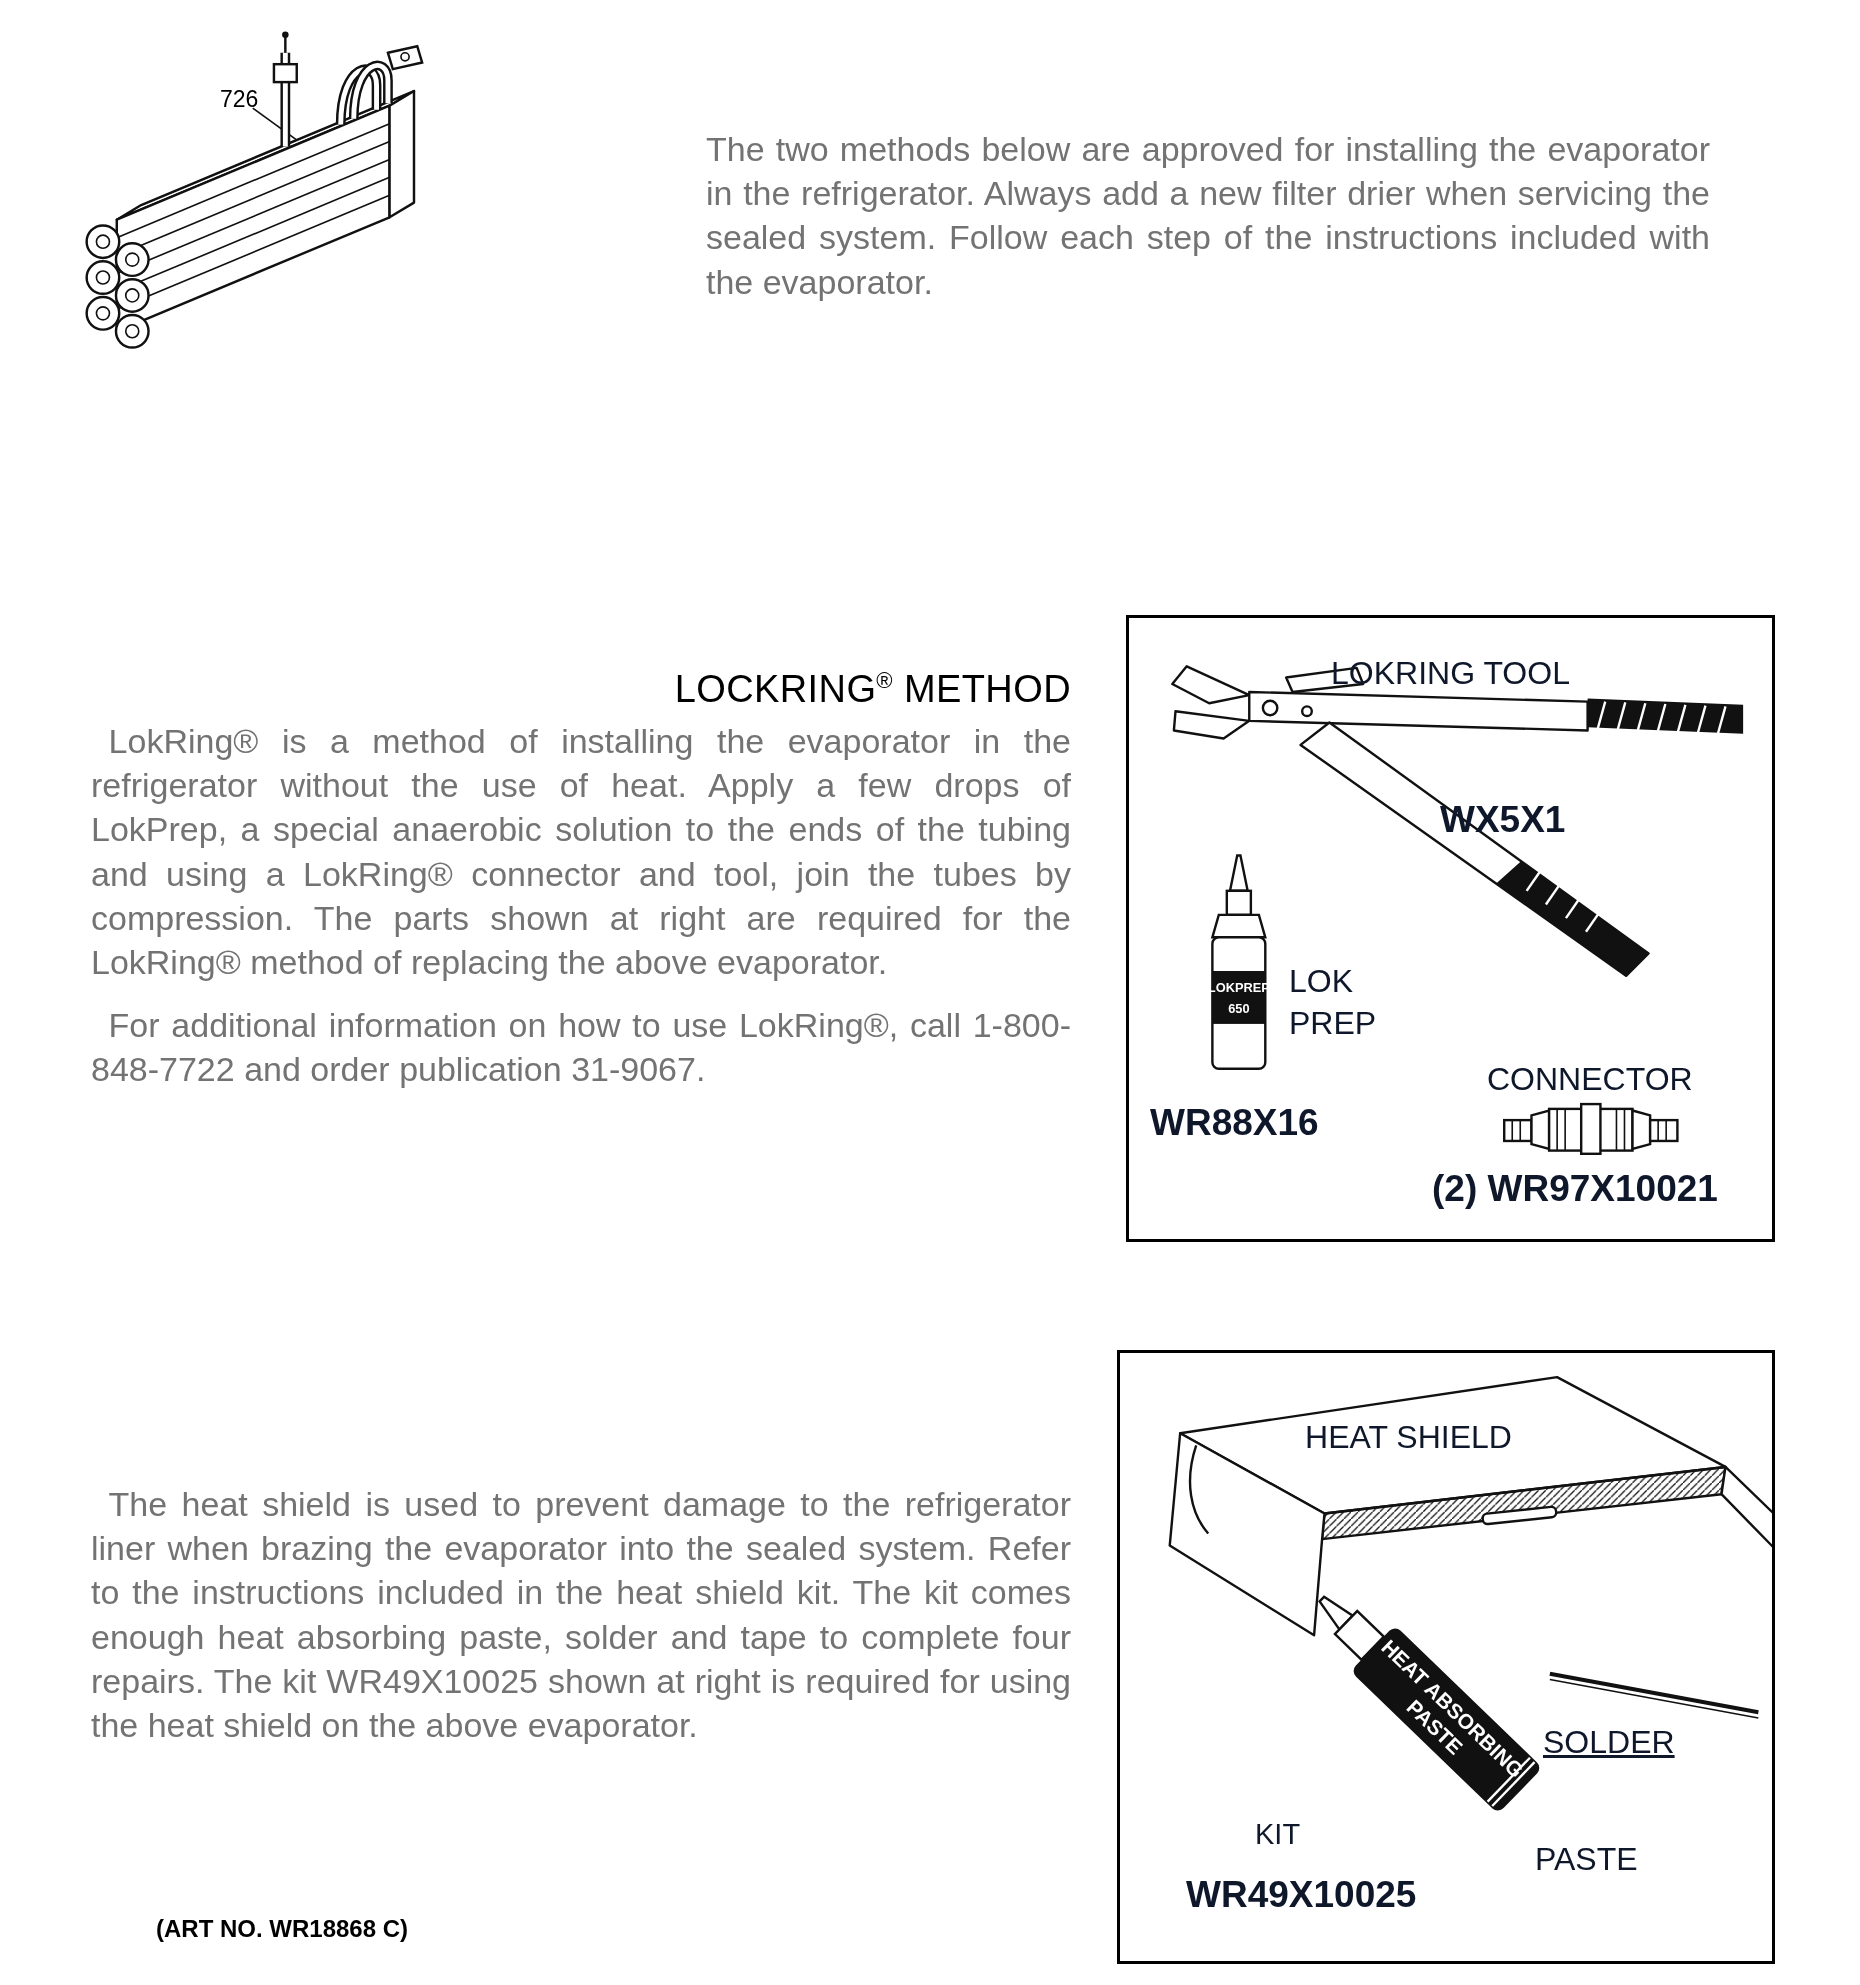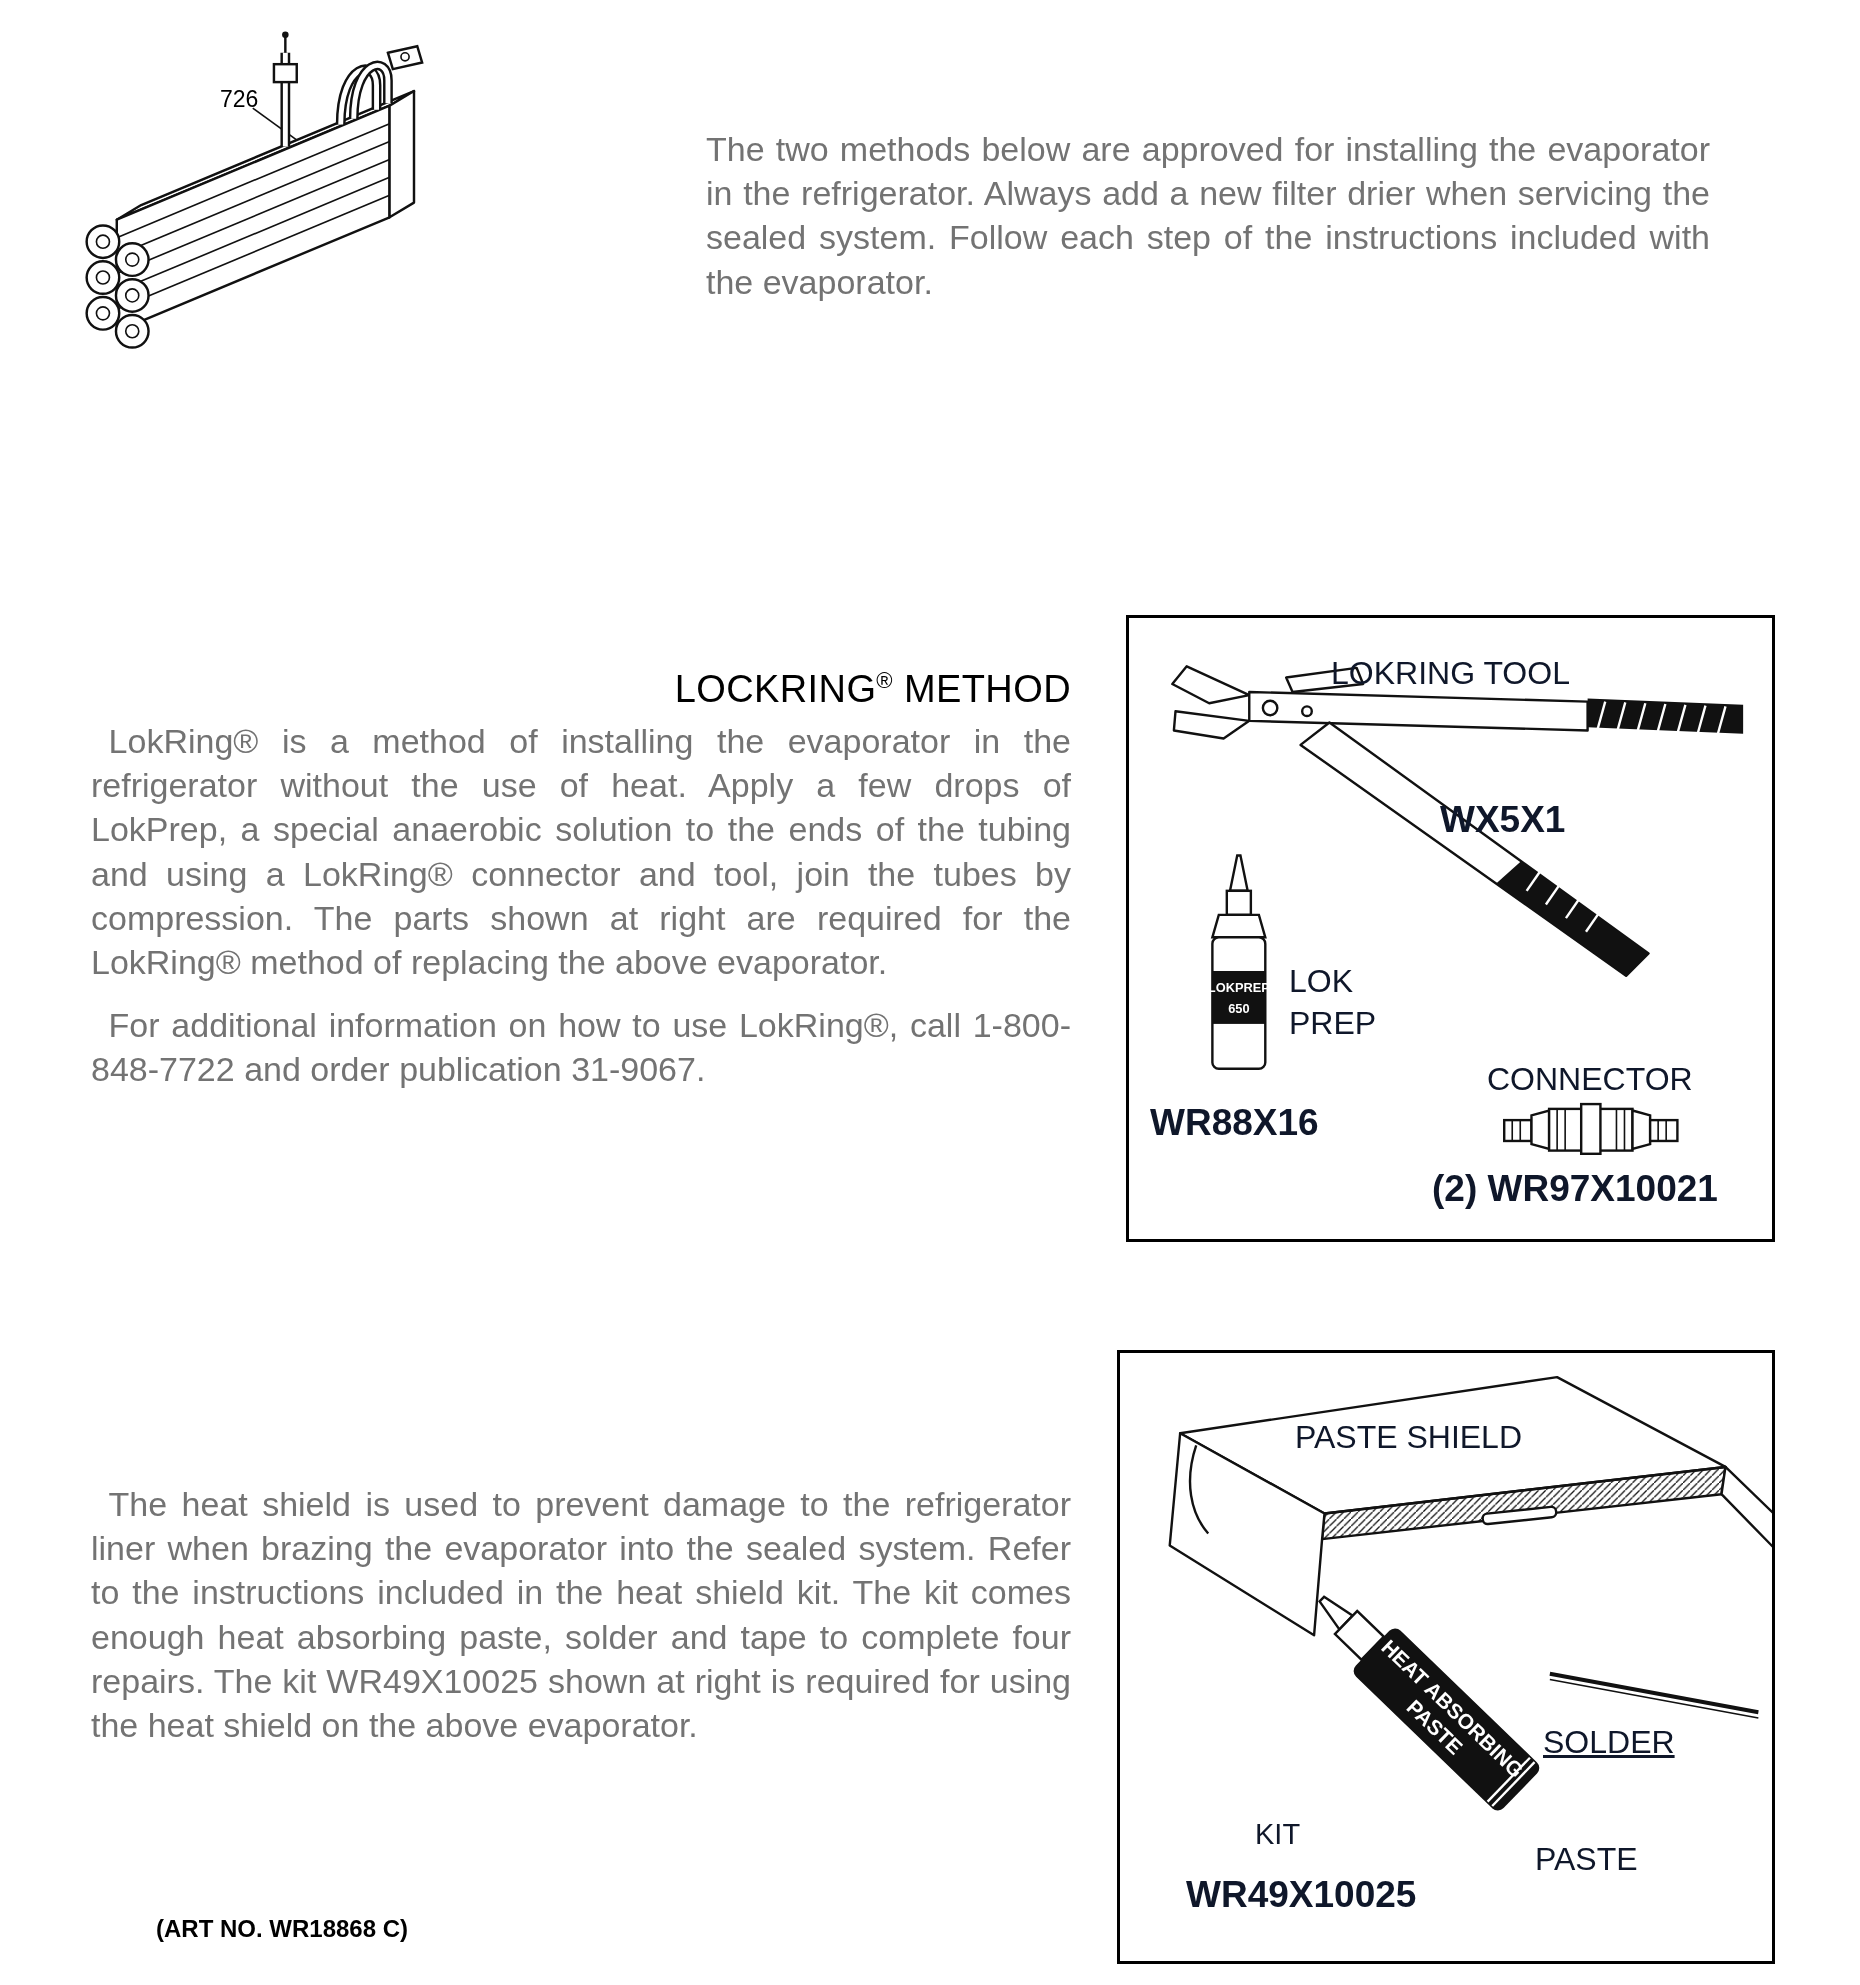--- a/index.html
+++ b/index.html
@@ -227,21 +227,21 @@
       <g transform="translate(315,368) rotate(44)">
         <polygon points="-88,-4 -46,-12 -46,12 -88,4" fill="#fff" stroke="#111" stroke-width="3"></polygon>
         <rect x="-46" y="-20" width="46" height="40" fill="#fff" stroke="#111" stroke-width="3"></rect>
         <rect x="0" y="-40" width="256" height="80" rx="10" fill="#111"></rect>
         <line x1="236" y1="-38" x2="236" y2="38" stroke="#fff" stroke-width="3"></line>
         <line x1="244" y1="-38" x2="244" y2="38" stroke="#fff" stroke-width="3"></line>
         <text x="124" y="-6" class="tube-text">HEAT ABSORBING</text>
         <text x="124" y="26" class="tube-text">PASTE</text>
       </g>
     </svg>
-    <div class="lbl heatshield-label">PASTE SHIELD</div>
+    <div class="lbl heatshield-label">HEAT SHIELD</div>
     <div class="lbl solder-label">SOLDER</div>
     <div class="lbl kit-label">KIT</div>
     <div class="lbl part kit-part">WR49X10025</div>
     <div class="lbl paste-label">PASTE</div>
   </div>
 
   <div class="abs artno">(ART NO. WR18868 C)</div>
 
 </div>
 

